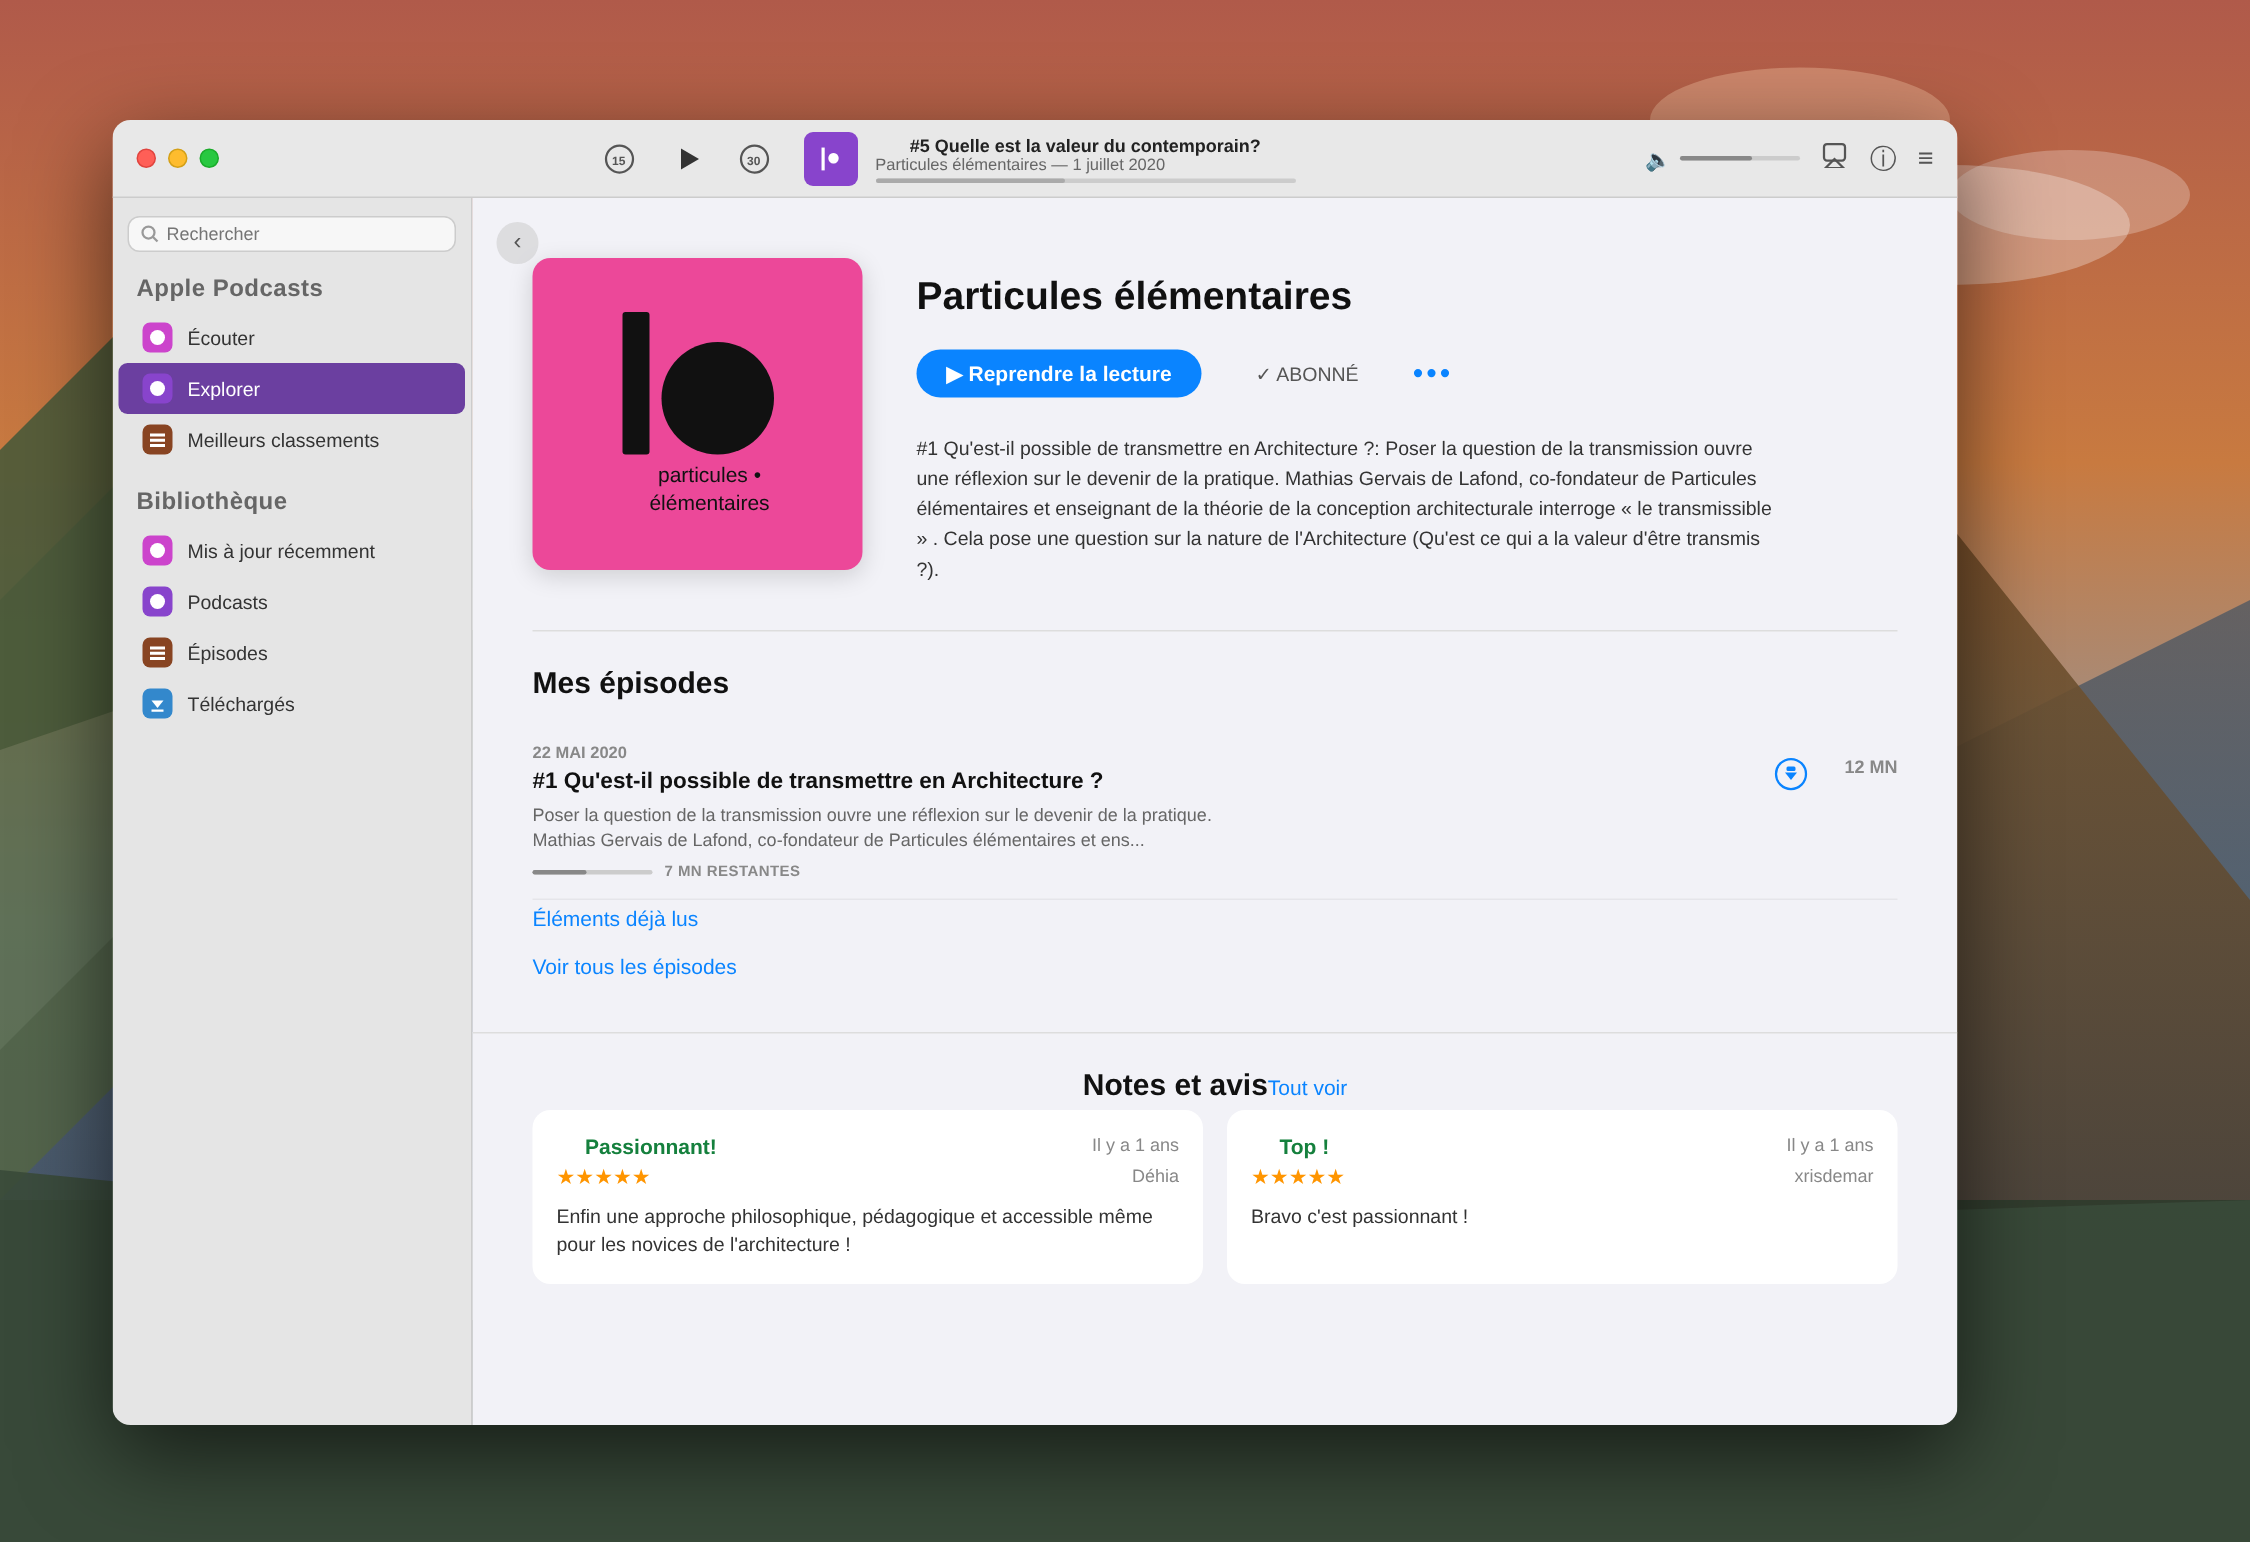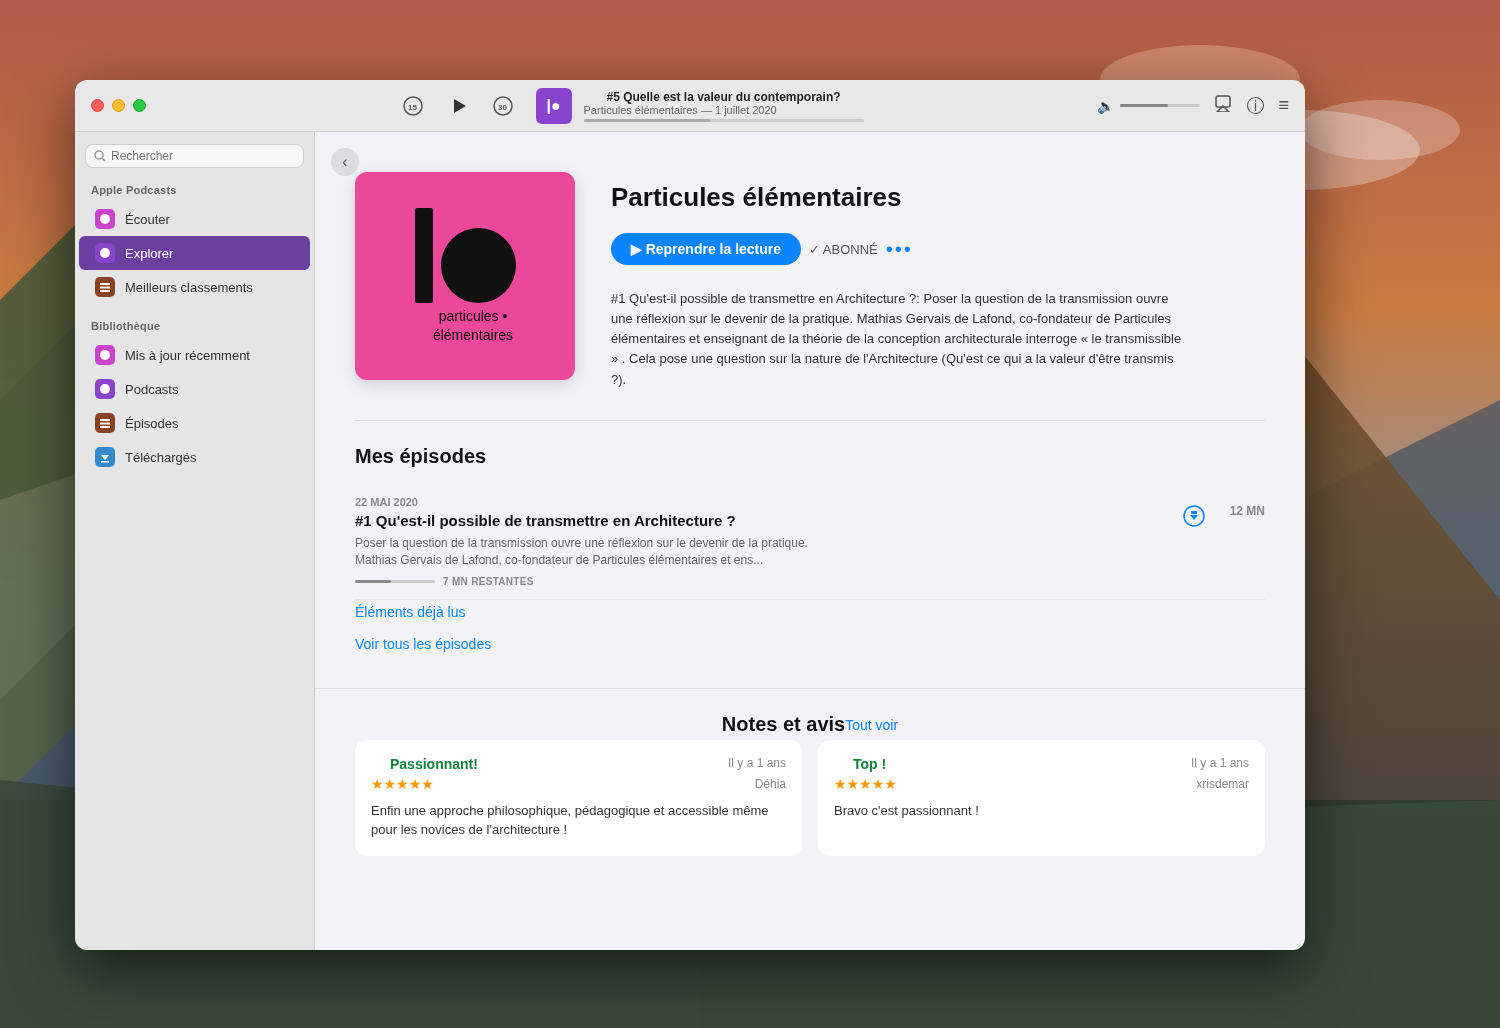--- a/index.html
+++ b/index.html
@@ -189,21 +189,21 @@
     .search-box input {
       border: none;
       background: transparent;
       outline: none;
       font-size: 12px;
       color: #999;
       flex: 1;
     }
 
     .sidebar-section-header {
-      font-size: 11px;
+      font-size: 16px;
       font-weight: 700;
       color: #666;
       padding: 4px 16px 6px;
       letter-spacing: 0.02em;
     }
 
     .sidebar-item {
       display: flex;
       align-items: center;
       gap: 10px;
@@ -293,21 +293,21 @@
     .podcast-title {
       font-size: 26px;
       font-weight: 700;
       color: #111;
       margin-bottom: 20px;
     }
 
     .podcast-actions {
       display: flex;
       align-items: center;
-      gap: 8px;
+      gap: 36px;
       margin-bottom: 24px;
     }
 
     .btn-resume {
       background: #0a84ff;
       color: white;
       border: none;
       border-radius: 20px;
       padding: 8px 20px;
       font-size: 14px;

